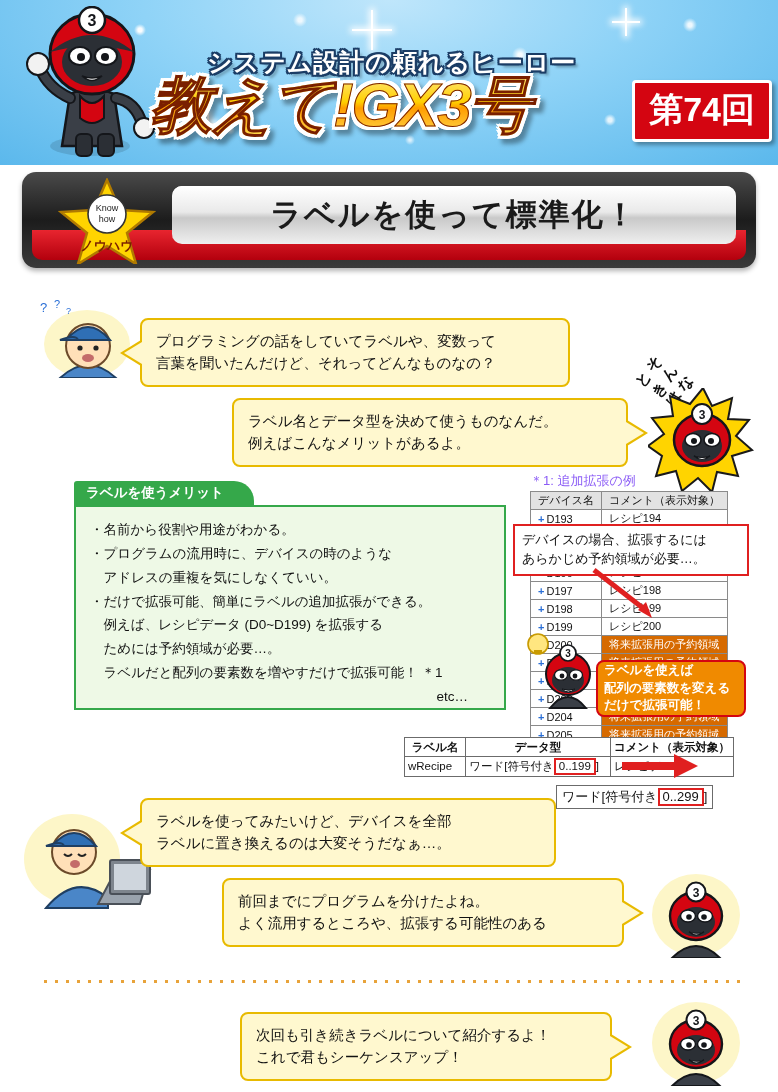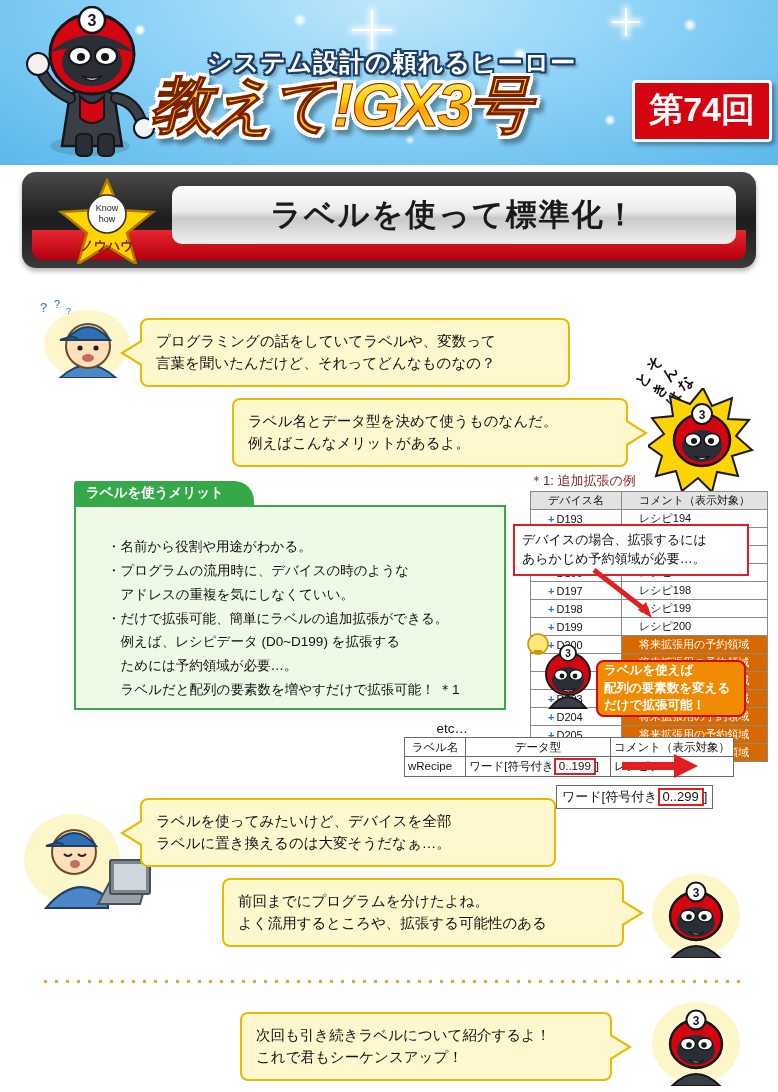--- a/index.html
+++ b/index.html
@@ -210,42 +210,42 @@
     left: 74px; top: 505px;
     width: 432px; height: 205px;
     background: #eef9e6;
     border: 2px solid #35a84a;
     box-sizing: border-box;
     padding: 12px 10px 10px 14px;
     font-size: 13.5px;
     line-height: 1.62;
     color: #111;
   }
-  .merit-box ul { list-style: none; margin: 17px; padding: 0; }
+  .merit-box ul { list-style: none; margin: 0; padding: 0; }
   .merit-box li { margin-bottom: 2px; text-indent: -11px; padding-left: 11px; }
   .merit-etc { text-align: right; padding-right: 26px; }
 
   
   .devtable-title {
     position: absolute;
     left: 530px; top: 472px;
-    font-size: 13px; color: #7f1d1d;
+    font-size: 13px; color: #8b5cf6;
     font-weight: normal;
   }
   .devtable {
     position: absolute;
     left: 530px; top: 491px;
     width: 158px;
     border-collapse: collapse;
     font-size: 11px;
     background: #ffffff;
   }
   .devtable th, .devtable td {
     border: 1px solid #8a8a8a;
-    padding: 1px 17px;
+    padding: 1px 7px;
     height: 15px;
     color: #111;
     white-space: nowrap;
   }
   .devtable th { background: #e2e2e2; font-weight: normal; text-align: center; }
   .devtable td.dev { background: #ffffff; width: 58px; }
   .devtable td.cmt { background: #ffffff; }
   .devtable tr.res td.cmt { background: #d66a00; color: #fff; }
   .devtable .plus { color: #2a6fd6; font-weight: bold; margin-right: 2px; }
 
@@ -286,21 +286,21 @@
     font-size: 11.5px;
     background: #fff;
   }
   .labeltable th, .labeltable td {
     border: 1px solid #6b6b6b;
     padding: 1px 3px;
     height: 16px;
     color: #111;
     white-space: nowrap;
   }
-  .labeltable th { background: #ffffff; font-weight: normal; text-align: center; }
+  .labeltable th { background: #ffffff; font-weight: bold; text-align: center; }
   .hl-box {
     border: 2px solid #e02020;
     padding: 0 3px;
     display: inline-block;
     line-height: 1.1;
   }
   .sub-label {
     position: absolute;
     left: 556px; top: 785px;
     border: 1px solid #6b6b6b;

